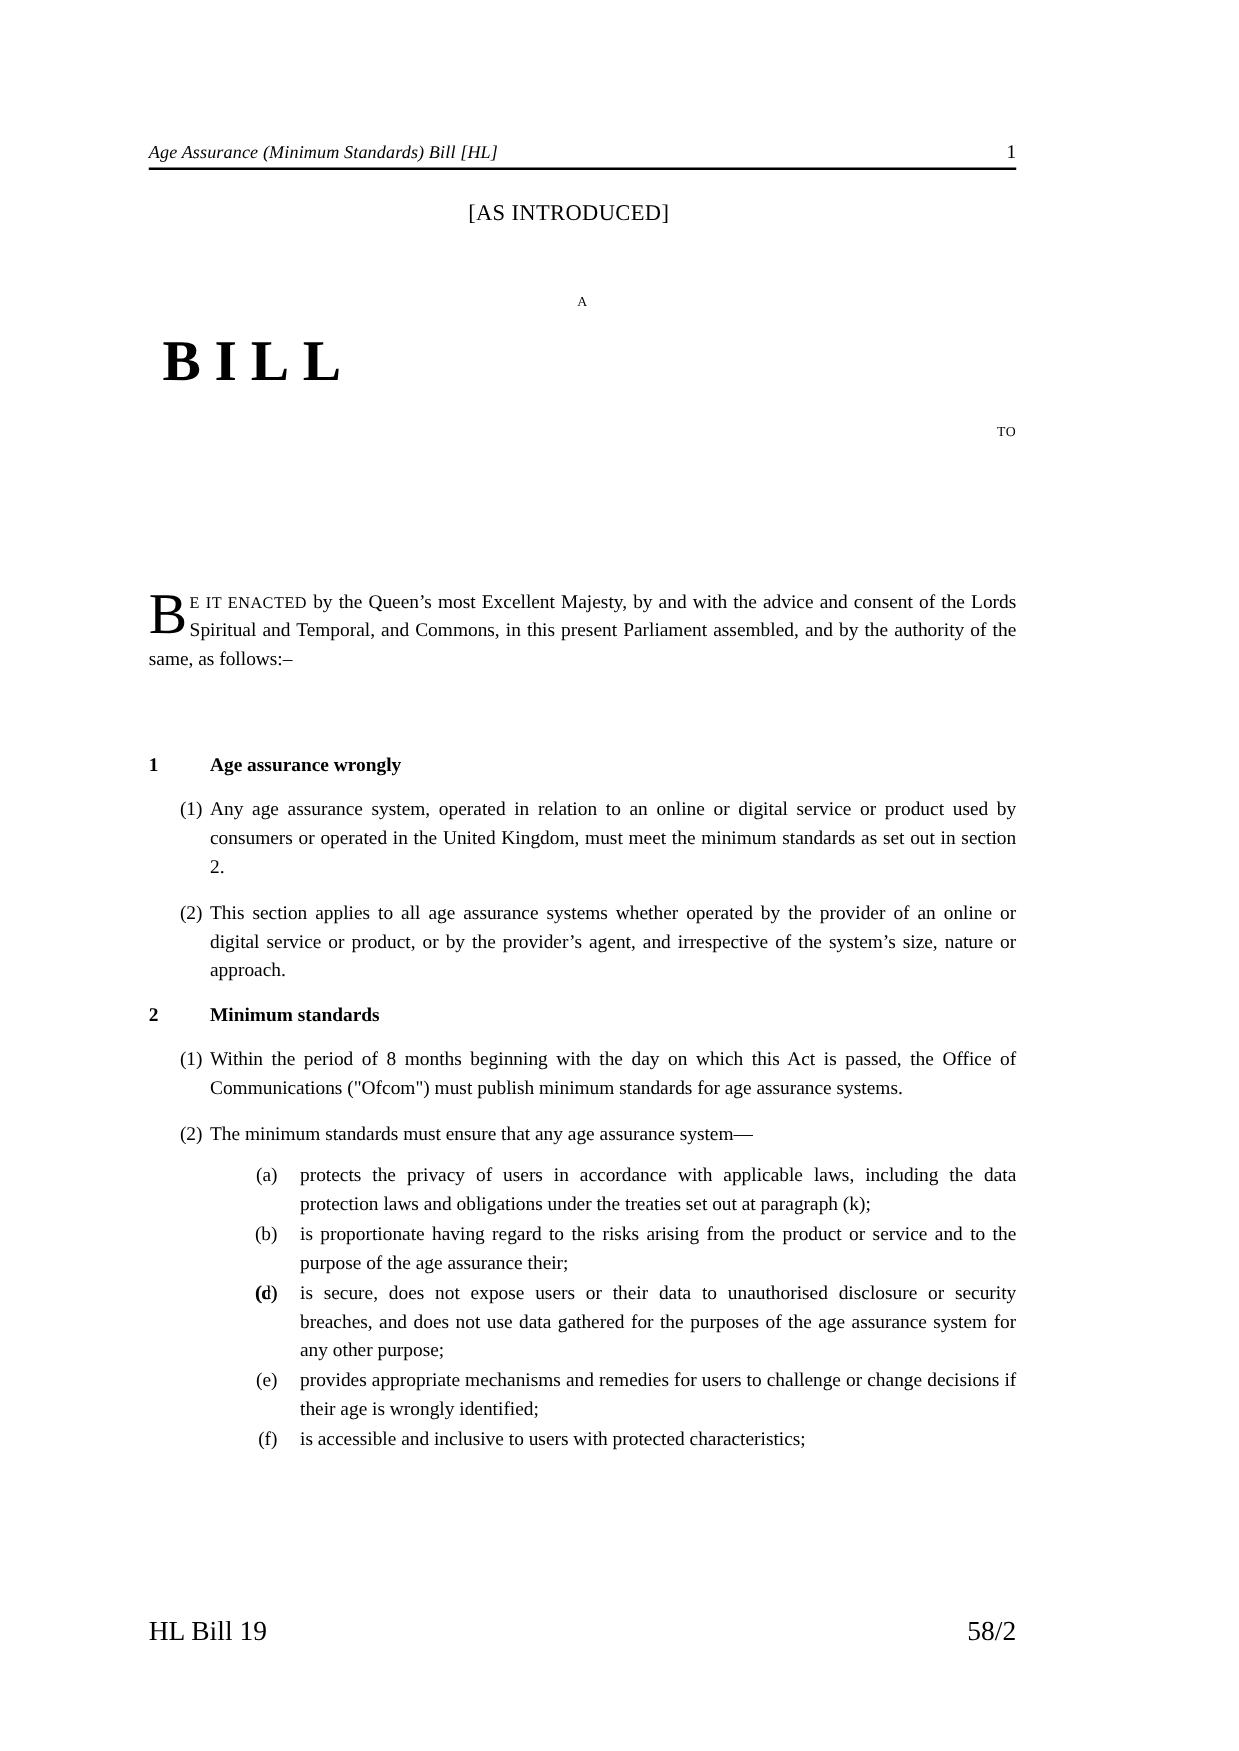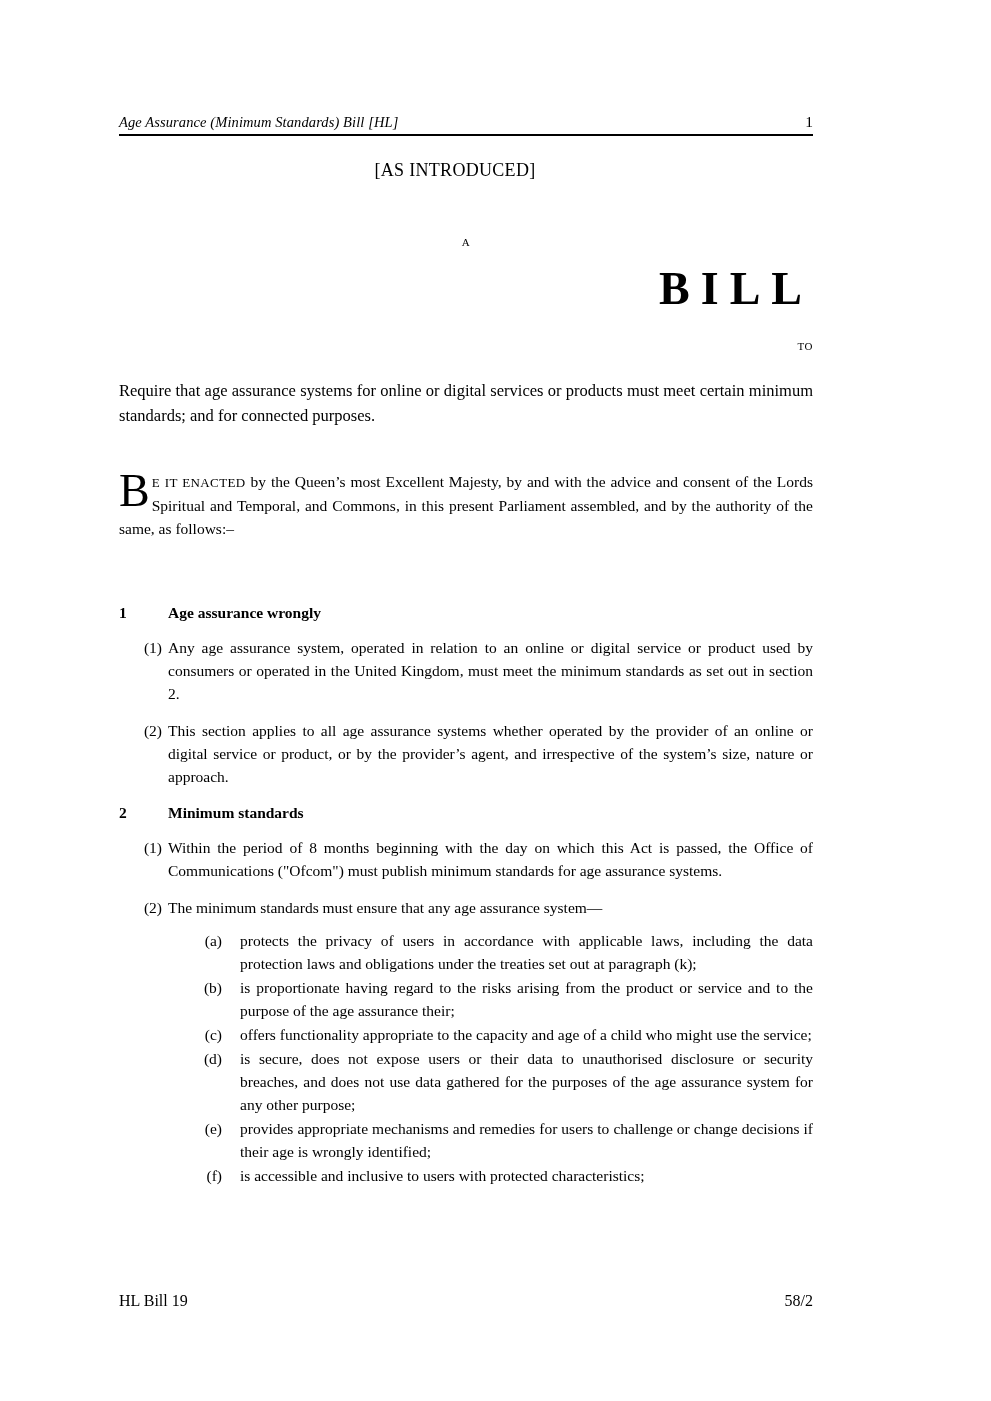--- a/index.html
+++ b/index.html
@@ -71,21 +71,21 @@
     width: 694px;
     text-align: center;
     font-size: 11px;
     letter-spacing: 0.5px;
   }
   .bill-word {
     position: absolute;
     left: 119px;
     top: 264px;
     width: 694px;
-    text-align: right;
+    text-align: left;
     font-size: 46px;
     font-weight: bold;
     letter-spacing: 11px;
     text-indent: 11px;
     line-height: 1.1;
   }
   .word-to {
     position: absolute;
     left: 119px;
     top: 340px;
@@ -211,40 +211,39 @@
 
   
   .footer {
     position: absolute;
     left: 119px;
     top: 1292px;
     width: 694px;
     display: flex;
     align-items: baseline;
     justify-content: space-between;
-    font-size: 16px;
+    font-size: 22px;
   }
 </style>
 </head>
 <body>
 
 <div class="page">
 
   <div class="running-head">
     <span class="head-title">Age Assurance (Minimum Standards) Bill [HL]</span>
     <span class="head-folio">1</span>
   </div>
   <div class="head-rule"></div>
 
   <div class="as-introduced">[AS INTRODUCED]</div>
   <div class="word-a">A</div>
   <div class="bill-word">BILL</div>
   <div class="word-to">TO</div>
 
-  <div class="long-title">Require that age assurance systems for online or digital services or products must meet certain minimum standards; and for connected purposes.</div>
 
   <div class="enacting">
     <span class="dropcap">B</span><span class="smallcaps">E IT ENACTED</span><span> by the Queen’s most Excellent Majesty, by and with the advice and consent of the Lords Spiritual and Temporal, and Commons, in this present Parliament assembled, and by the authority of the same, as follows:–</span>
   </div>
 
   <div class="body-block">
       <div class="section">
         <div class="section-head">
           <span class="sec-num">1</span>
           <span class="sec-title">Age assurance wrongly</span>
@@ -255,21 +254,21 @@
       <div class="section">
         <div class="section-head">
           <span class="sec-num">2</span>
           <span class="sec-title">Minimum standards</span>
         </div>
         <div class="subsec"><span class="marker">(1)</span><span>Within the period of 8 months beginning with the day on which this Act is passed, the Office of Communications ("Ofcom") must publish minimum standards for age assurance systems.</span></div>
         <div class="subsec tight"><span class="marker">(2)</span><span>The minimum standards must ensure that any age assurance system—</span></div>
         <div class="para-list">
           <div class="para"><span class="marker">(a)</span><span>protects the privacy of users in accordance with applicable laws, including the data protection laws and obligations under the treaties set out at paragraph (k);</span></div>
           <div class="para"><span class="marker">(b)</span><span>is proportionate having regard to the risks arising from the product or service and to the purpose of the age assurance their;</span></div>
-          <div class="para"><span class="marker">(c)</span><span>offers functionality appropriate to the capacity and age of a child who might use the service;</span></div>
+          <div class="para"><span class="marker">(c)</span></div>
           <div class="para"><span class="marker">(d)</span><span>is secure, does not expose users or their data to unauthorised disclosure or security breaches, and does not use data gathered for the purposes of the age assurance system for any other purpose;</span></div>
           <div class="para"><span class="marker">(e)</span><span>provides appropriate mechanisms and remedies for users to challenge or change decisions if their age is wrongly identified;</span></div>
           <div class="para"><span class="marker">(f)</span><span>is accessible and inclusive to users with protected characteristics;</span></div>
         </div>
       </div>
     </div>
 
   <div class="footer">
     <span>HL Bill 19</span>
     <span>58/2</span>

